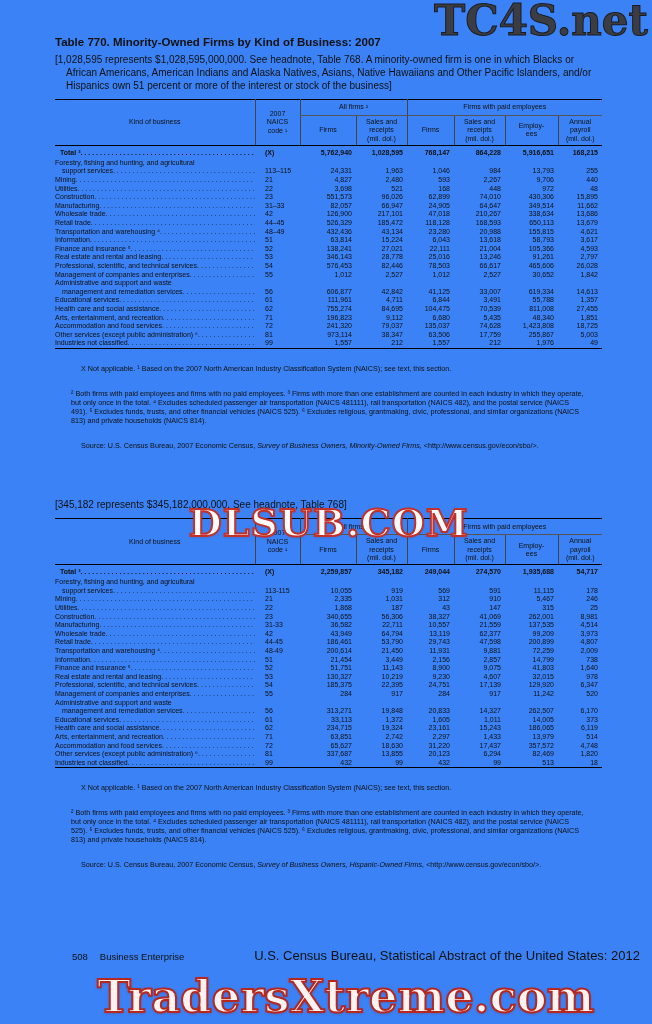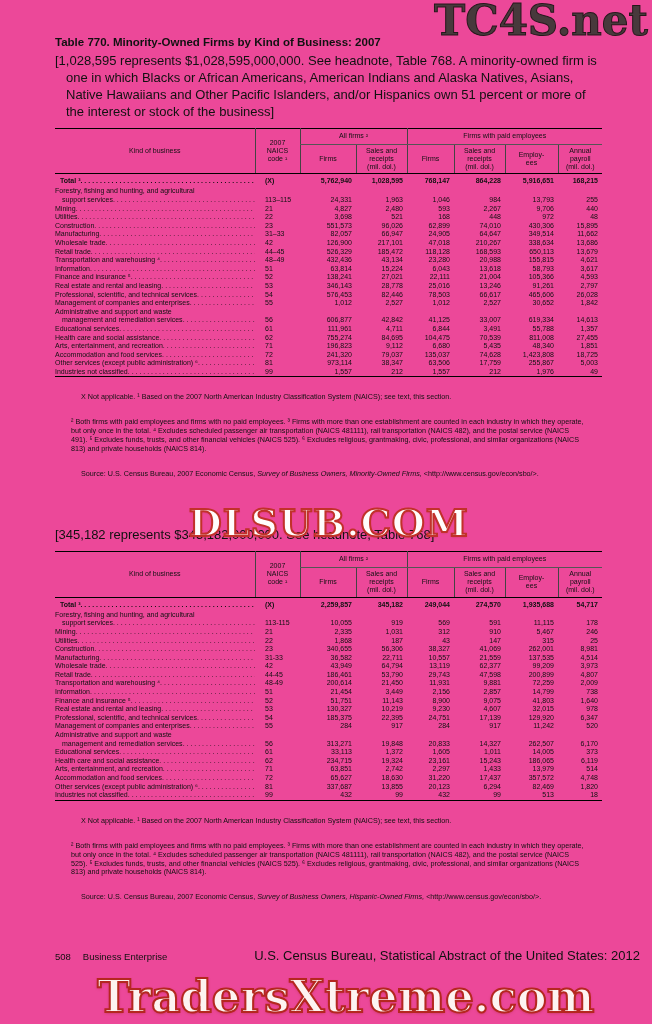--- a/index.html
+++ b/index.html
@@ -1,24 +1,24 @@
 <!DOCTYPE html>
 <html><head>
 <meta charset="utf-8">
 <style>
   html,body { margin:0; padding:0; background:#e8e8e8; }
   .page {
     position:relative; width:652px; height:1024px; margin:0 auto;
-    background:#ec4899; overflow:hidden;
+    background:#3b82f6; overflow:hidden;
     font-family:"Liberation Sans", sans-serif; color:#111;
   }
   .content { position:absolute; left:55px; top:36px; width:547px; }
 
   .tbl-title { font-size:11.5px; font-weight:bold; margin:0 0 5px 0; }
-  .headnote { font-size:13px; line-height:1.3; margin:0 0 7px 0; padding-left:11px; text-indent:-11px; }
+  .headnote { font-size:10px; line-height:1.3; margin:0 0 7px 0; padding-left:11px; text-indent:-11px; }
 
   table.stats {
     width:100%; border-collapse:collapse; table-layout:fixed;
     font-size:7px; border-top:1.5px solid #000; border-bottom:1.5px solid #000;
   }
   thead th {
     font-weight:normal; white-space:pre-line; text-align:center; vertical-align:middle;
     padding:2px 2px; line-height:1.18; border-left:1px solid #444;
   }
   thead th.c-kind { border-left:none; }
@@ -43,21 +43,21 @@
   .fn { margin:16px; }
   .fn.indent { text-indent:10px; }
   .fn i { font-style:italic; }
 
   .section2 { margin-top:48px; }
 
   .page-footer {
     position:absolute; left:55px; right:12px; top:948px;
     display:flex; justify-content:space-between; align-items:baseline;
   }
-  .footer-left { font-size:9.5px; }
+  .footer-left { font-size:9.5px;margin-left:17px; }
   .footer-left .pgnum { margin-right:12px; }
   .footer-right { font-size:13px; text-align:right; }
 
   .wm { position:absolute; pointer-events:none; font-family:"DejaVu Serif", serif; font-weight:bold; white-space:nowrap; z-index:10; }
   .wm-top {
     top:-4px; right:4px; font-size:42px; color:#3c3836;
     -webkit-text-stroke:1px #171411; opacity:0.93;
   }
   .wm-mid {
     top:500px; left:50%; transform:translateX(-49%); font-size:38px; letter-spacing:1px;

